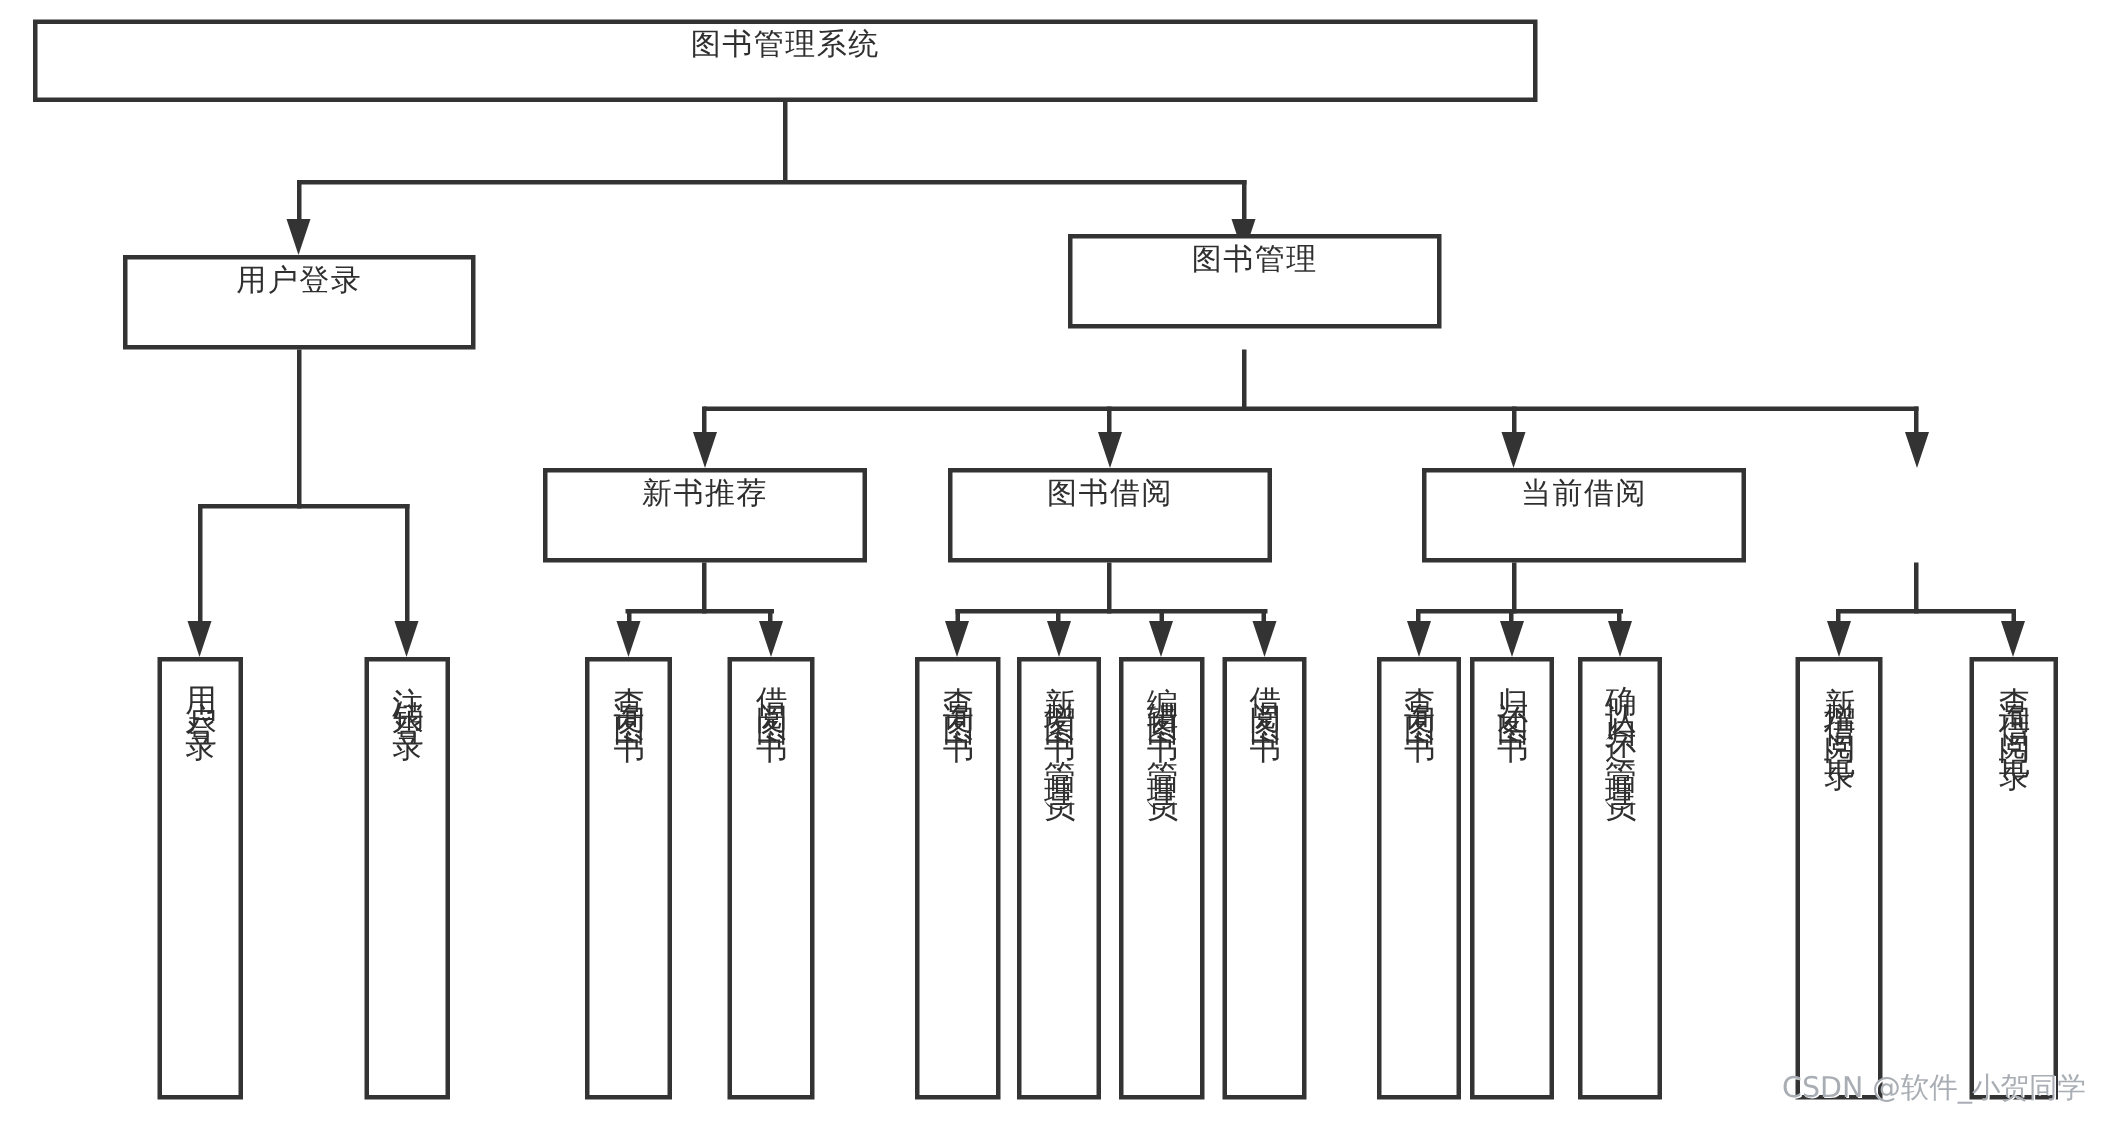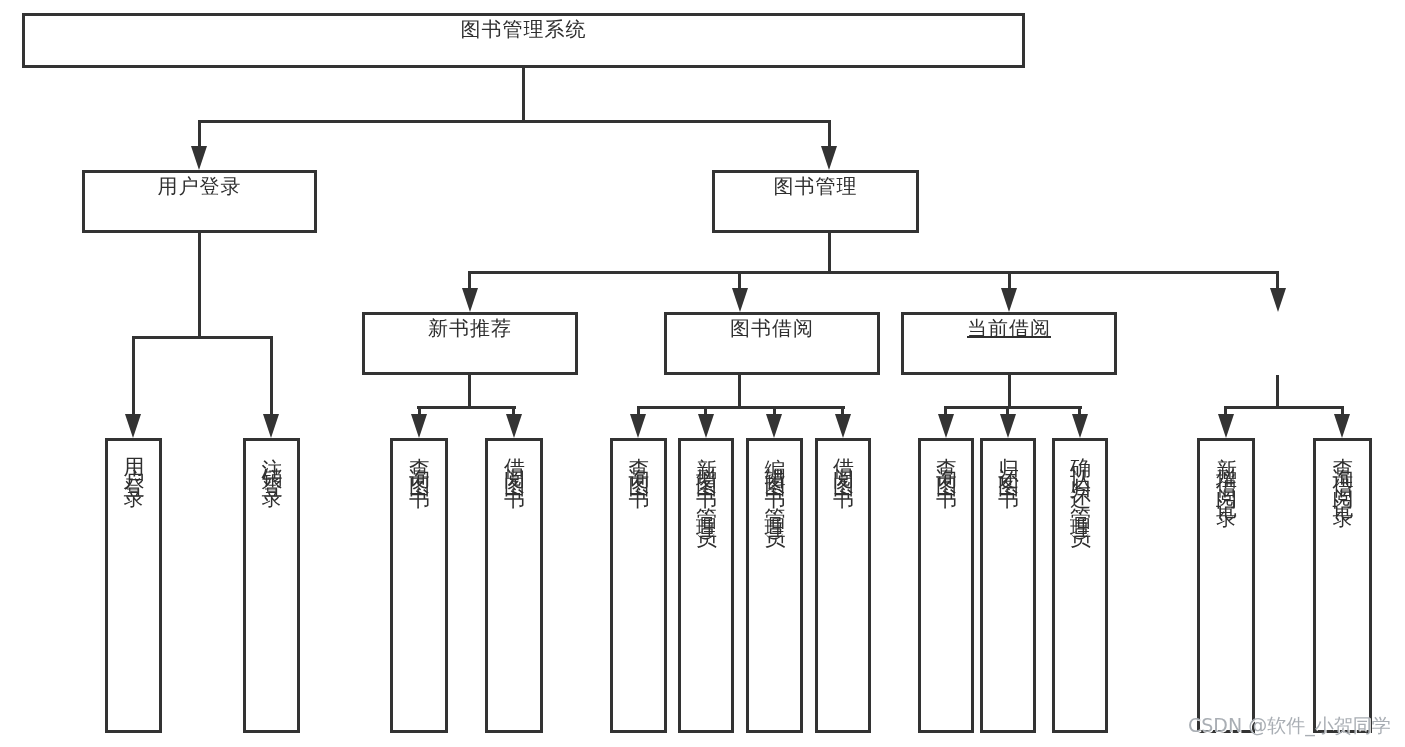--- a/index.html
+++ b/index.html
@@ -50,21 +50,21 @@
   <div class="v" style="left:522px;top:68px;height:52px;"></div>
   <div class="h" style="left:198px;top:120px;width:633px;"></div>
   <div class="v" style="left:198px;top:120px;height:30px;"></div>
   <div class="arr" style="left:191px;top:146px;"></div>
   <div class="v" style="left:828px;top:120px;height:30px;"></div>
   <div class="arr" style="left:821px;top:146px;"></div>
 
   <div class="box" style="left:82px;top:170px;width:235px;height:63px;">
     <span>用户登录</span>
   </div>
-  <div class="box" style="left:712px;top:170px;width:207px;height:63px;">
+  <div class="box" style="left:712px;top:156px;width:249px;height:63px;">
     <span>图书管理</span>
   </div>
 
   <div class="v" style="left:198px;top:233px;height:106px;"></div>
   <div class="h" style="left:132px;top:336px;width:141px;"></div>
   <div class="v" style="left:132px;top:336px;height:80px;"></div>
   <div class="arr" style="left:125px;top:414px;"></div>
   <div class="v" style="left:270px;top:336px;height:80px;"></div>
   <div class="arr" style="left:263px;top:414px;"></div>
 
@@ -75,24 +75,24 @@
   <div class="v" style="left:738px;top:271px;height:21px;"></div>
   <div class="arr" style="left:732px;top:288px;"></div>
   <div class="v" style="left:1008px;top:271px;height:21px;"></div>
   <div class="arr" style="left:1001px;top:288px;"></div>
   <div class="v" style="left:1276px;top:271px;height:21px;"></div>
   <div class="arr" style="left:1270px;top:288px;"></div>
 
   <div class="box" style="left:362px;top:312px;width:216px;height:63px;">
     <span>新书推荐</span>
   </div>
-  <div class="box" style="left:664px;top:312px;width:216px;height:63px;">
+  <div class="box" style="left:632px;top:312px;width:216px;height:63px;">
     <span>图书借阅</span>
   </div>
-  <div class="box" style="left:901px;top:312px;width:216px;height:63px;text-decoration:underline;">
+  <div class="box" style="left:948px;top:312px;width:216px;height:63px;">
     <span>当前借阅</span>
   </div>
 
   <div class="v" style="left:468px;top:375px;height:34px;"></div>
   <div class="v" style="left:738px;top:375px;height:34px;"></div>
   <div class="v" style="left:1008px;top:375px;height:34px;"></div>
   <div class="v" style="left:1276px;top:375px;height:34px;"></div>
 
   <div class="h" style="left:417px;top:406px;width:99px;"></div>
   <div class="h" style="left:637px;top:406px;width:208px;"></div>

